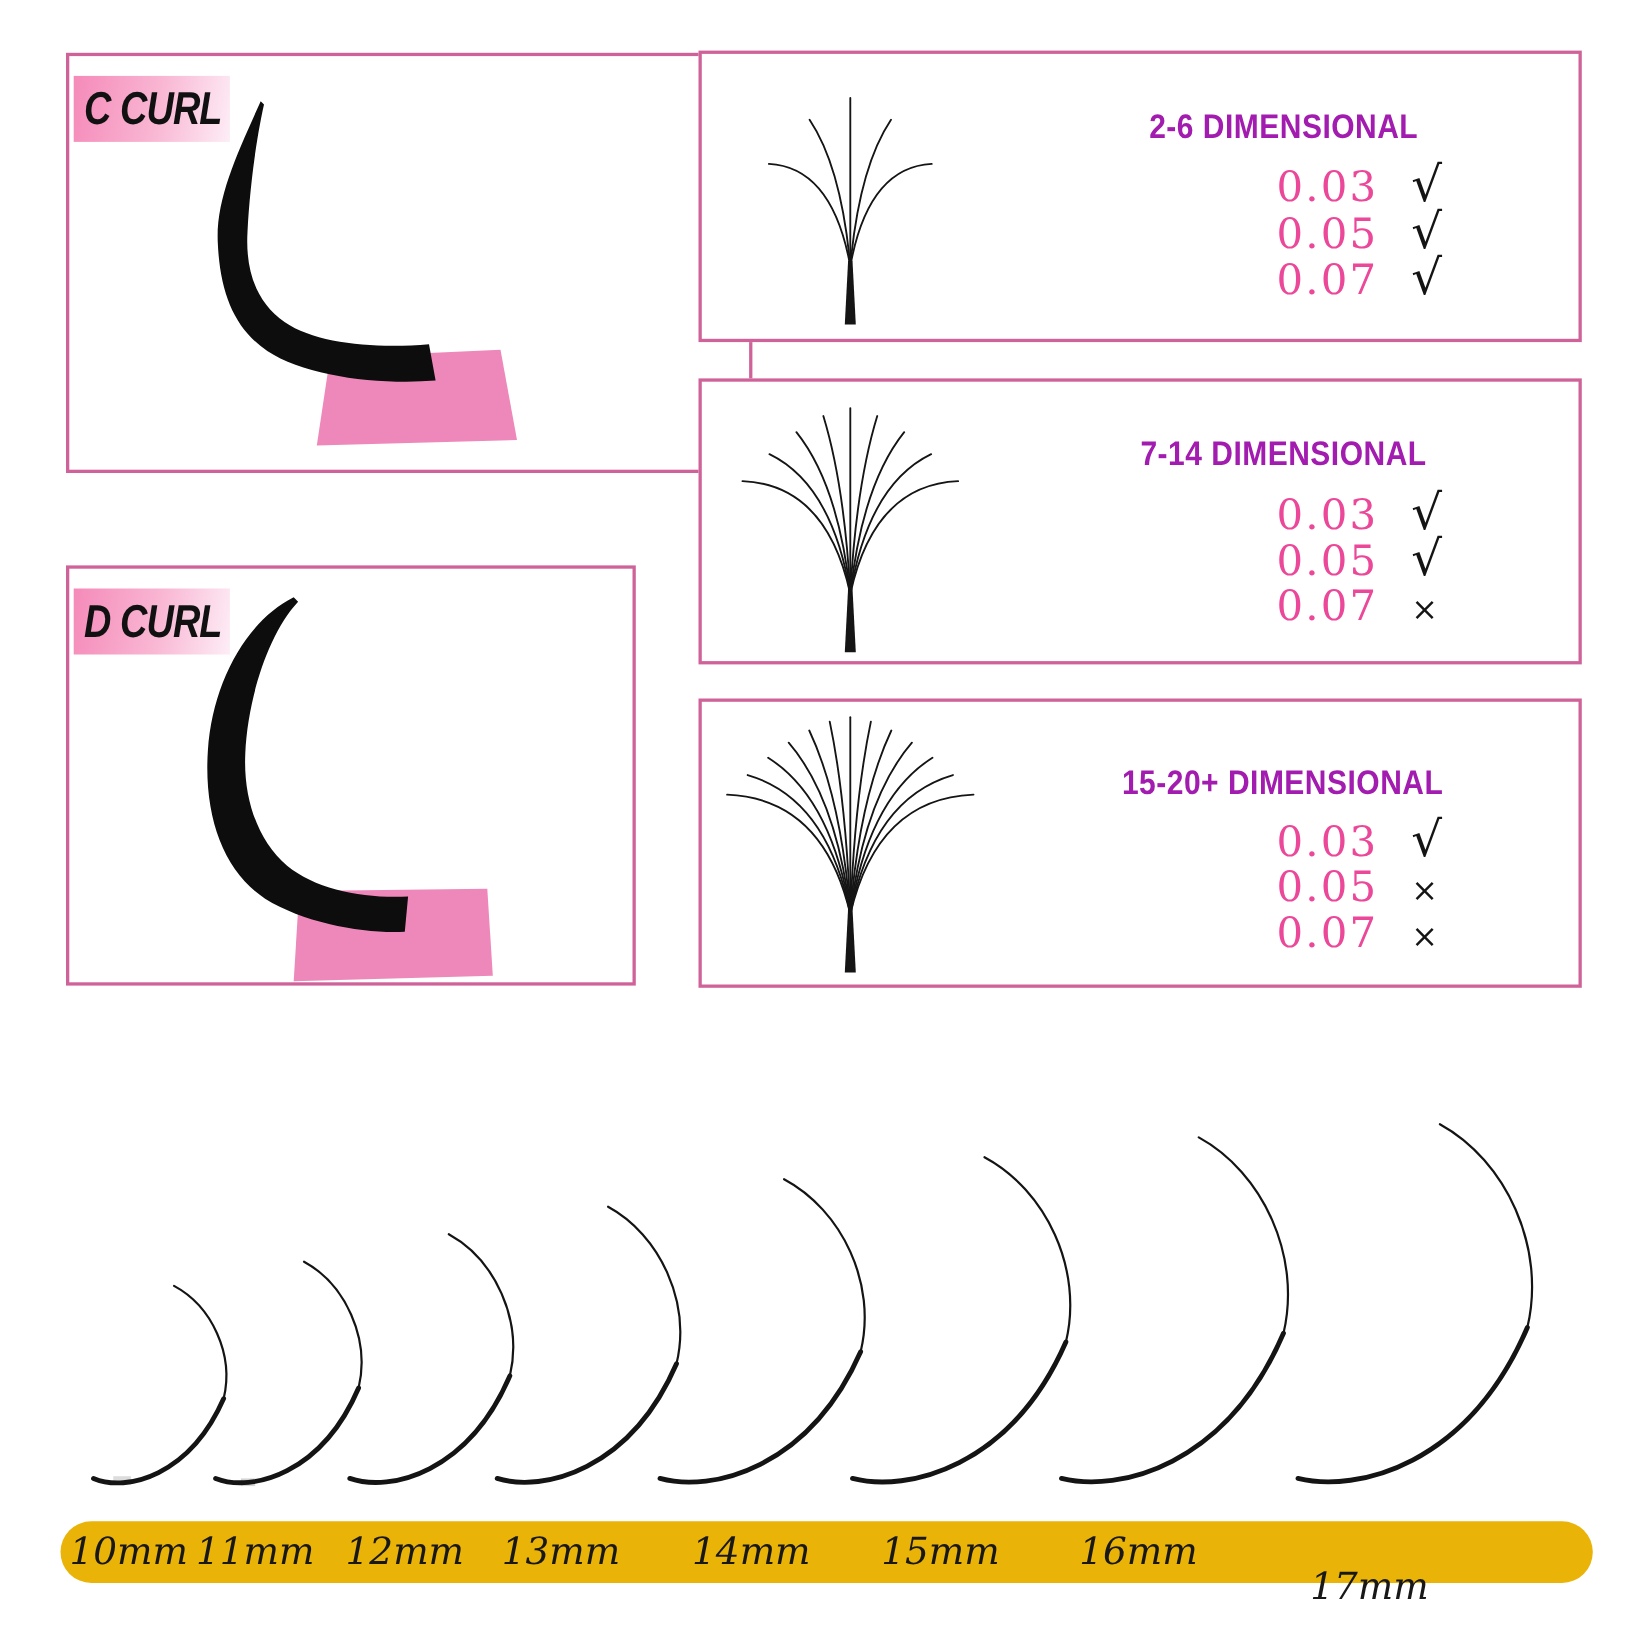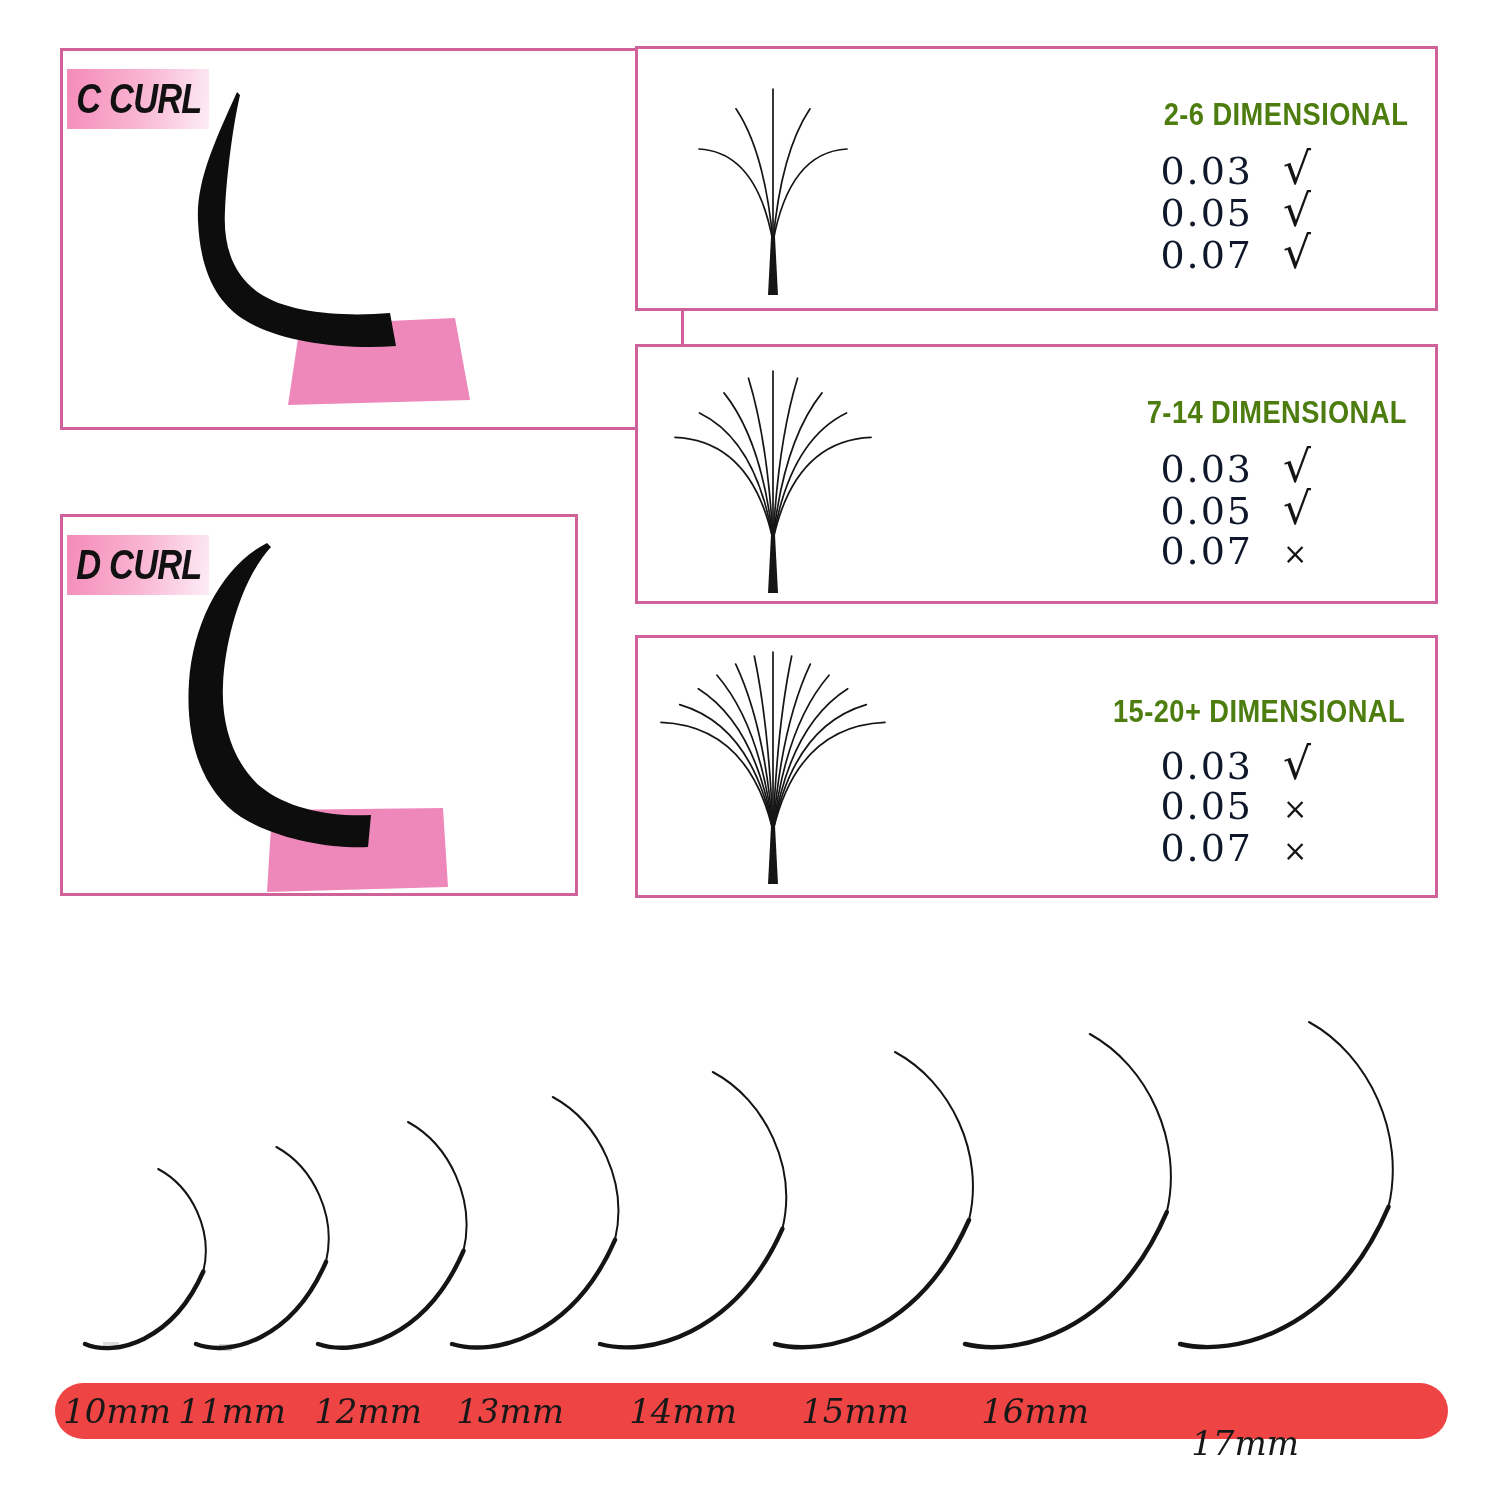--- a/index.html
+++ b/index.html
@@ -18,43 +18,43 @@
   .curl-label{position:absolute;left:4px;top:18px;width:142px;height:60px;z-index:2;
               background:linear-gradient(100deg,#f58ab9 0%,#f9b8d4 55%,#fdedf6 100%);
               display:flex;align-items:center;}
   .curl-label span{display:inline-block;font-style:italic;font-weight:700;font-size:42px;
               color:#111;letter-spacing:-1px;transform:scaleX(.82);transform-origin:6px center;
               white-space:nowrap;padding-left:10px;}
   .curl-art{position:absolute;left:0;top:0;width:512px;height:376px;}
 
   
   .fan-art{position:absolute;left:0;top:6px;width:270px;height:248px;}
-  .dim-head{position:absolute;left:270px;right:10px;top:48px;text-align:right;color:#4d7c0f;}
+  .dim-head{position:absolute;left:270px;right:10px;top:48px;text-align:center;color:#a21caf;}
   .dim-head .squish{display:inline-block;font-weight:700;font-size:31px;letter-spacing:.5px;
               transform:scaleX(.88);white-space:nowrap;}
   .dim-2 .dim-head{top:56px;}
   .spec-rows{position:absolute;left:470px;top:98px;width:340px;}
   .dim-2 .spec-rows{top:104px;}
   .spec-row{display:flex;align-items:baseline;height:42px;}
   .spec-size{width:145px;text-align:right;font-family:"DejaVu Serif",serif;font-size:38px;
-             letter-spacing:2px;color:#0f172a;}
+             letter-spacing:2px;color:#ec4899;}
   .mark{margin-left:30px;font-family:"DejaVu Serif",serif;color:#141414;line-height:1;}
   .mark-yes{font-size:44px;}
   .mark-no{font-size:29px;}
 
   
   .thickness-label{position:absolute;left:58px;top:968px;width:294px;height:75px;
               background:linear-gradient(100deg,#f795c1 0%,#f9bad6 60%,#fbdcea 100%);
               display:flex;align-items:center;}
   .thickness-label span{display:inline-block;font-style:italic;font-weight:700;font-size:56px;
               color:#141414;transform:scaleX(.85);transform-origin:8px center;
               white-space:nowrap;padding-left:12px;}
   .lash-row{position:absolute;left:0;top:990px;width:1500px;height:380px;}
   .mm-bar{position:absolute;left:55px;top:1383px;width:1393px;height:56px;border-radius:28px;
-              background:#ef4444;}
+              background:#eab308;}
   .mm-label{position:absolute;top:50%;transform:translate(-50%,-50%);
               font-family:"DejaVu Serif",serif;font-style:italic;font-size:34px;color:#181818;
               white-space:nowrap;}
   .mm0{left:62px;} .mm1{left:177px;text-align:center;} .mm2{left:313px;} .mm3{left:455px;}
   .mm4{left:628px;text-align:center;} .mm5{left:800px;} .mm6{left:980px;} .mm7{left:1190px;margin-top:32px;}
 </style>
 </head>
 <body>
 
 <div class="stage">

